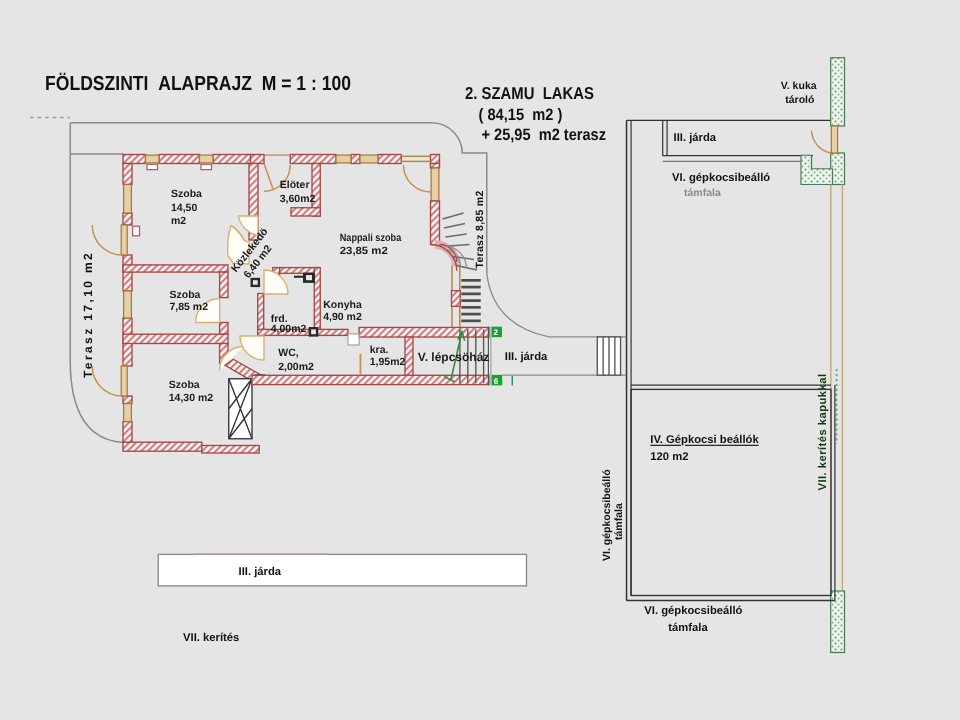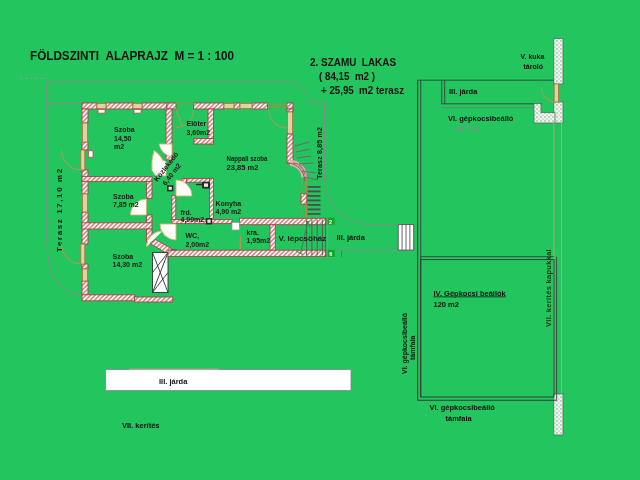--- a/index.html
+++ b/index.html
@@ -1,16 +1,16 @@
 <!DOCTYPE html>
 <html><head>
 <meta charset="utf-8">
 <style>
 html,body{margin:0;padding:0;background:#ffffff;}
-#page{position:relative;width:640px;height:480px;background:#22c55e;font-family:"Liberation Sans",sans-serif;}
+#page{position:relative;width:640px;height:480px;background:#e5e5e5;font-family:"Liberation Sans",sans-serif;}
 svg{position:absolute;left:0;top:0;}
 </style>
 </head>
 <body>
 <div id="page">
 <svg width="640" height="480" viewBox="0 0 640 480">
 <defs>
 <pattern id="wh" width="3.2" height="3.2" patternUnits="userSpaceOnUse" patternTransform="rotate(45)">
 <rect width="3.2" height="3.2" fill="#fdf5f5"></rect>
 <line x1="0.8" y1="0" x2="0.8" y2="3.2" stroke="#c66e6e" stroke-width="1.25"></line>

